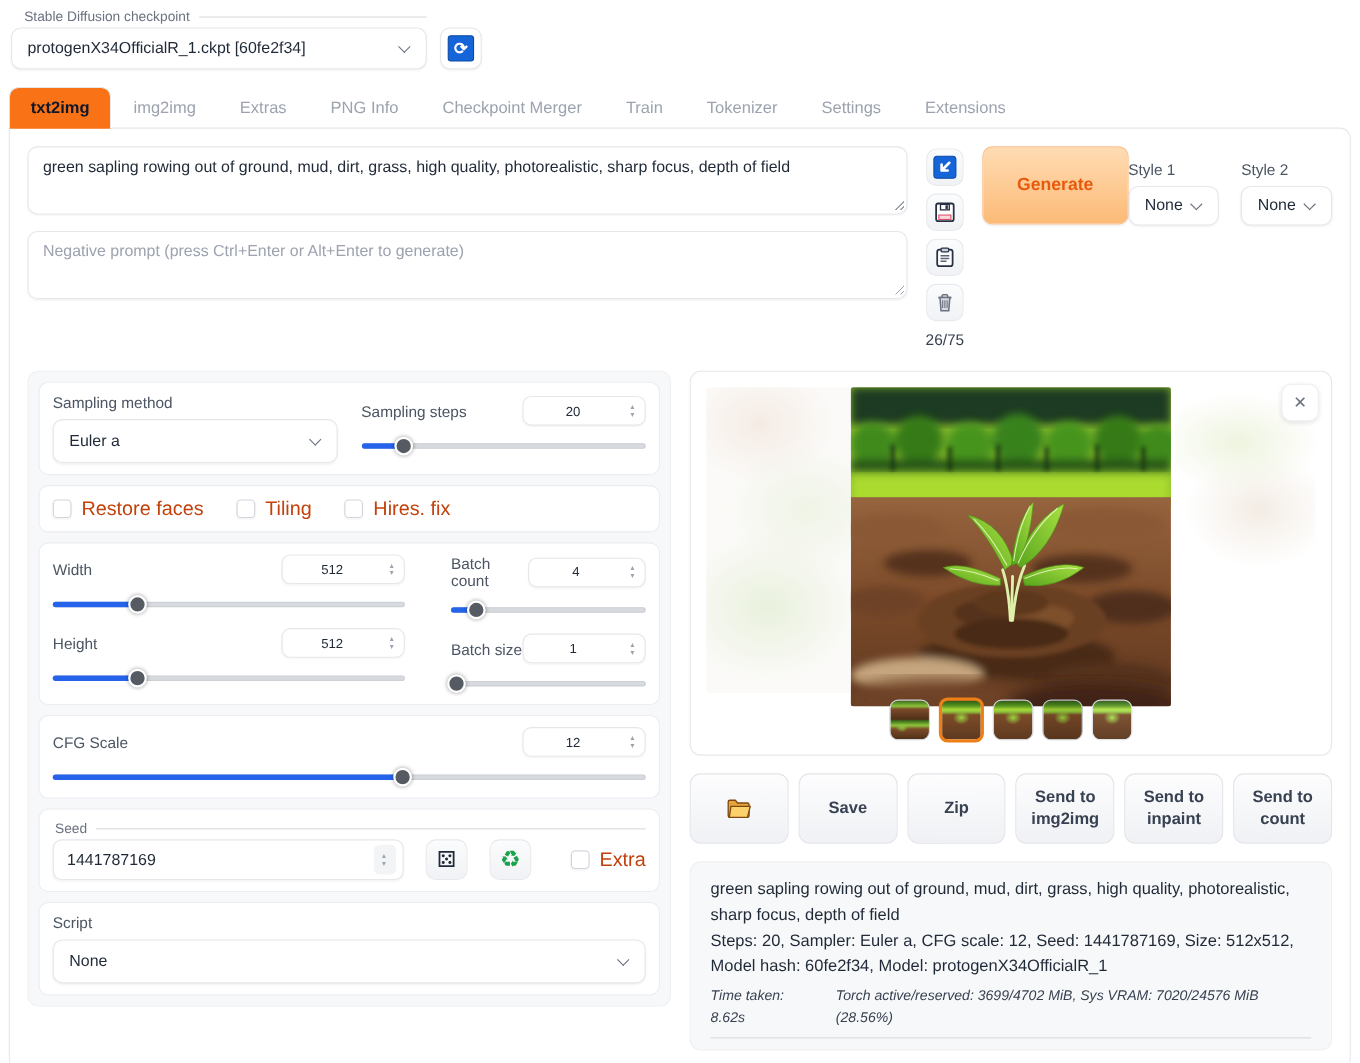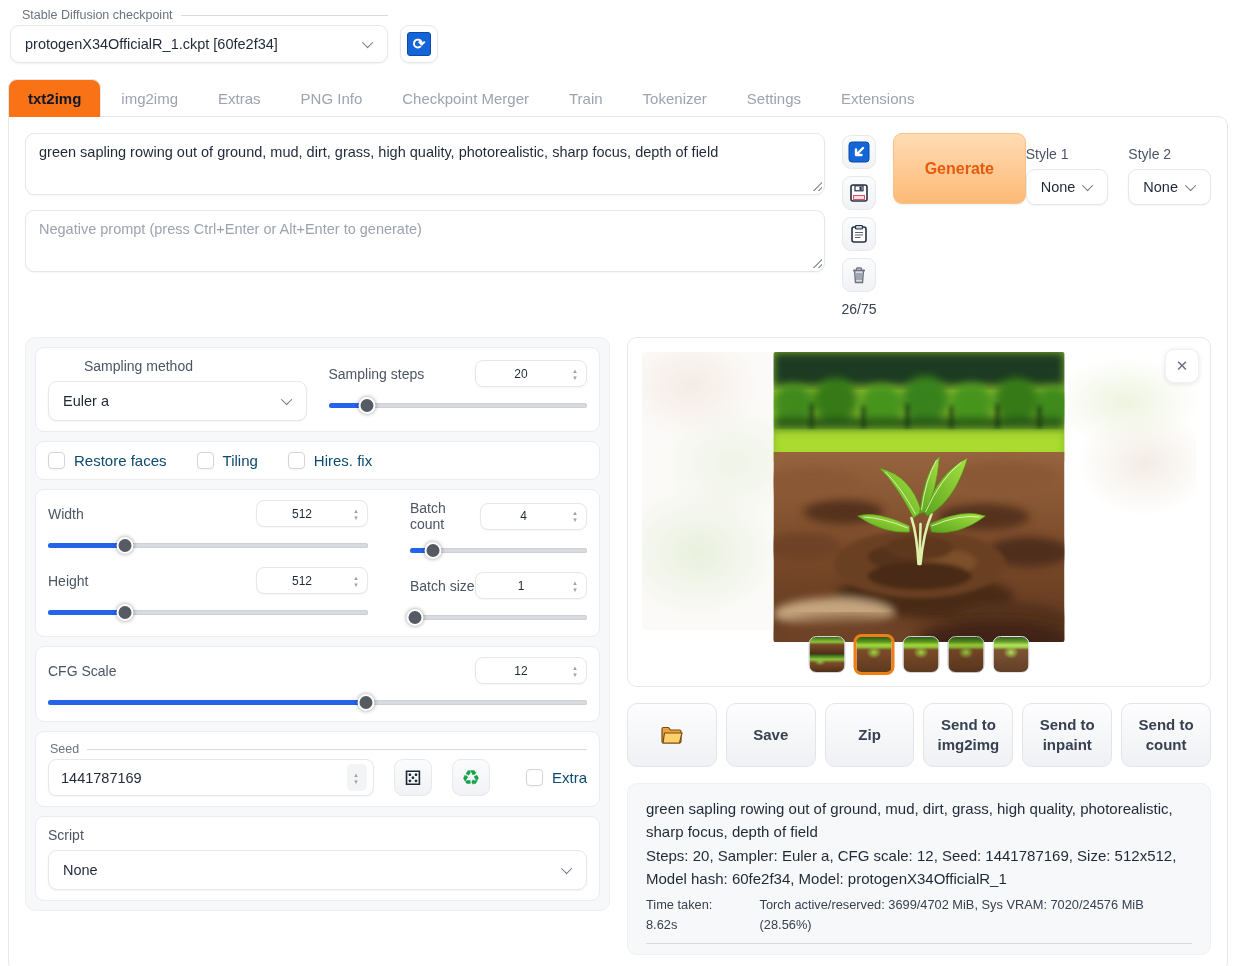--- a/index.html
+++ b/index.html
@@ -51,21 +51,21 @@
   .num-input { display:flex; align-items:center; height:27px; width:112px; background:#fff; border:1px solid #e5e7eb; border-radius:8px; box-shadow:0 1px 2px rgba(0,0,0,.04); overflow:hidden; }
   .num-val { flex:1; text-align:center; font-size:12px; color:#1f2937; }
   .spin { width:20px; display:flex; flex-direction:column; align-items:center; justify-content:center; color:#9ca3af; font-size:7px; line-height:7px; cursor:pointer; padding-right:2px; }
   .slider { position:relative; height:18px; margin-top:9px; cursor:pointer; }
   .slider .track { position:absolute; left:0; right:0; top:7px; height:5px; background:#d7dade; border-radius:3px; box-shadow:inset 0 0 0 1px #cdd0d5; }
   .slider .fill { position:absolute; left:0; top:7px; height:5px; background:#2563eb; border-radius:3px; }
   .slider .knob { position:absolute; top:1px; width:17px; height:17px; background:#565b63; border:2.5px solid #fff; border-radius:50%; box-shadow:0 0 4px rgba(0,0,0,.4); transform:translateX(-50%); }
   .grid2 { display:grid; grid-template-columns:320px 1fr; gap:42px; }
   .dimrow { margin-bottom:13px; }
   .checks { display:flex; gap:30px; align-items:center; }
-  .cb { display:flex; align-items:center; gap:9px; font-size:15px; color:#0c4a6e; cursor:pointer; }
+  .cb { display:flex; align-items:center; gap:9px; font-size:18px; color:#c2410c; cursor:pointer; }
   .cbbox { width:17px; height:17px; background:#fff; border:1px solid #d1d5db; border-radius:4px; box-shadow:0 1px 2px rgba(0,0,0,.04); flex:none; }
   .seed-row { display:flex; align-items:center; gap:20px; }
   .seed-input { flex:1; height:37px; background:#fff; border:1px solid #e5e7eb; border-radius:8px; display:flex; align-items:center; justify-content:space-between; padding:0 6px 0 12px; font-size:14.5px; color:#1f2937; box-shadow:0 1px 2px rgba(0,0,0,.04); }
   .seed-input .spin { background:#f3f4f6; border-radius:5px; height:27px; }
   .mini-btn { width:38px; height:37px; border:1px solid #e7e9ec; border-radius:9px; background:linear-gradient(180deg,#fbfcfd,#f0f2f5); display:flex; align-items:center; justify-content:center; cursor:pointer; flex:none; }
   .recycle-glyph { color:#16a34a; font-size:21px; line-height:1; }
   .dice-glyph { color:#1f2937; font-size:20px; line-height:1; }
 
   
   .output-panel { display:flex; flex-direction:column; gap:16px; }
@@ -86,21 +86,21 @@
   .thumb.grid4 { background:radial-gradient(8px 6px at 30% 70%, #8bc53f 0%, rgba(139,197,63,0) 70%),
                 linear-gradient(180deg,#3a6a1a 0%,#8cc43a 14%,#7c4b28 22%,#4f3018 48%,#3a6a1a 52%,#8cc43a 64%,#7c4b28 74%,#4f3018 100%); }
   .thumb.selected { border:3px solid #ee7f16; width:41px; height:41px; }
   .thumb:nth-child(4) { filter:brightness(.92); }
   .thumb:nth-child(5) { filter:saturate(.85) brightness(1.08); }
 
   .actions-row { display:flex; gap:9px; }
   .action-btn { flex:1; height:64px; border:1px solid #e3e5e9; border-radius:10px; background:linear-gradient(180deg,#fdfdfe,#eff1f4); color:#374151; font-size:15px; font-weight:700; display:flex; align-items:center; justify-content:center; text-align:center; line-height:1.35; padding:0 8px; cursor:pointer; font-family:"Liberation Sans",sans-serif; }
 
   .info-box { background:#f7f8f9; border:1px solid #eef0f2; border-radius:10px; padding:13px 18px 10px; font-size:15px; color:#1f2937; line-height:1.55; }
-  .info-time { margin-top:5px; font-size:12.8px; color:#374151; display:flex; gap:14px; padding-bottom:8px; border-bottom:1px solid #d8dbdf; }
+  .info-time { margin-top:5px; font-size:12.8px; color:#374151; display:flex; gap:14px; padding-bottom:8px; border-bottom:1px solid #d8dbdf;font-style:italic; }
 
   
   .ic { display:block; }
 </style>
 </head>
 <body>
 
 <div class="app">
 
   <div class="top-row">
@@ -196,21 +196,21 @@
         </div>
       </div>
     </div>
 
     <div class="main-row">
 
       <div class="settings-panel">
 
         <div class="sect" style="display:grid; grid-template-columns:1fr 1fr; gap:22px;">
           <div>
-            <div class="lbl" style="margin-bottom:7px;margin-left:36px;">Sampling method</div>
+            <div class="lbl" style="margin-bottom:7px;">Sampling method</div>
             <div class="select" style="height:40px;">
               <span>Euler a</span>
               <span class="chev"></span>
             </div>
           </div>
           <div style="padding-top:2px;">
             <div class="num-row">
               <span class="lbl">Sampling steps</span>
               <div class="num-input">
                 <span class="num-val">20</span>

